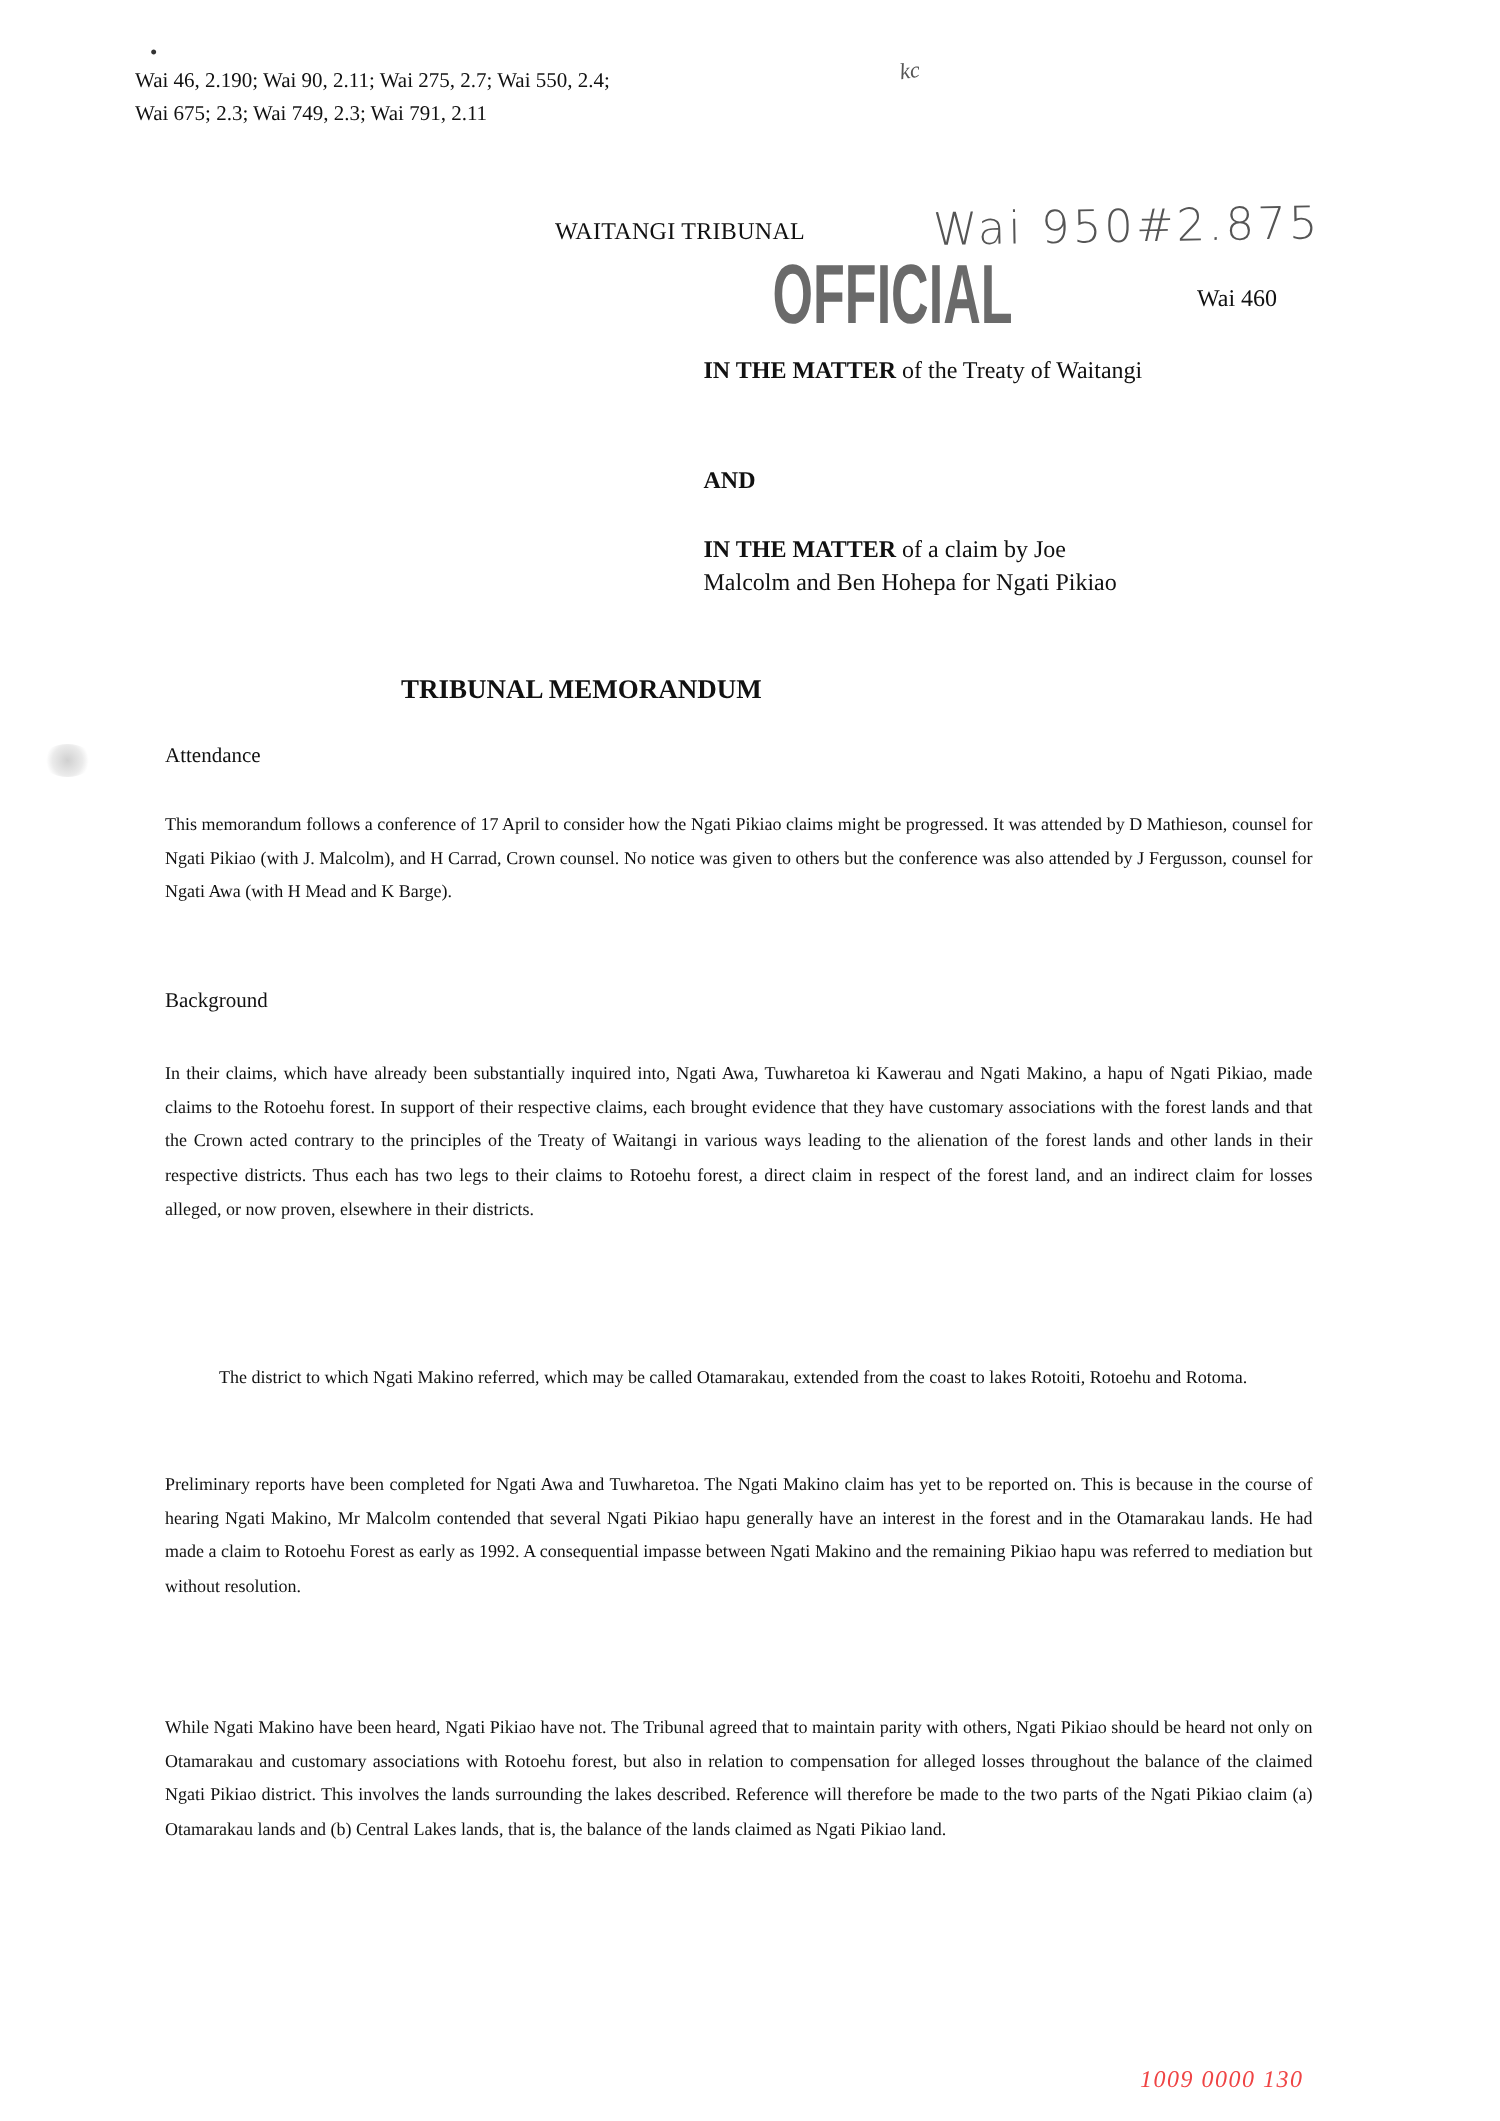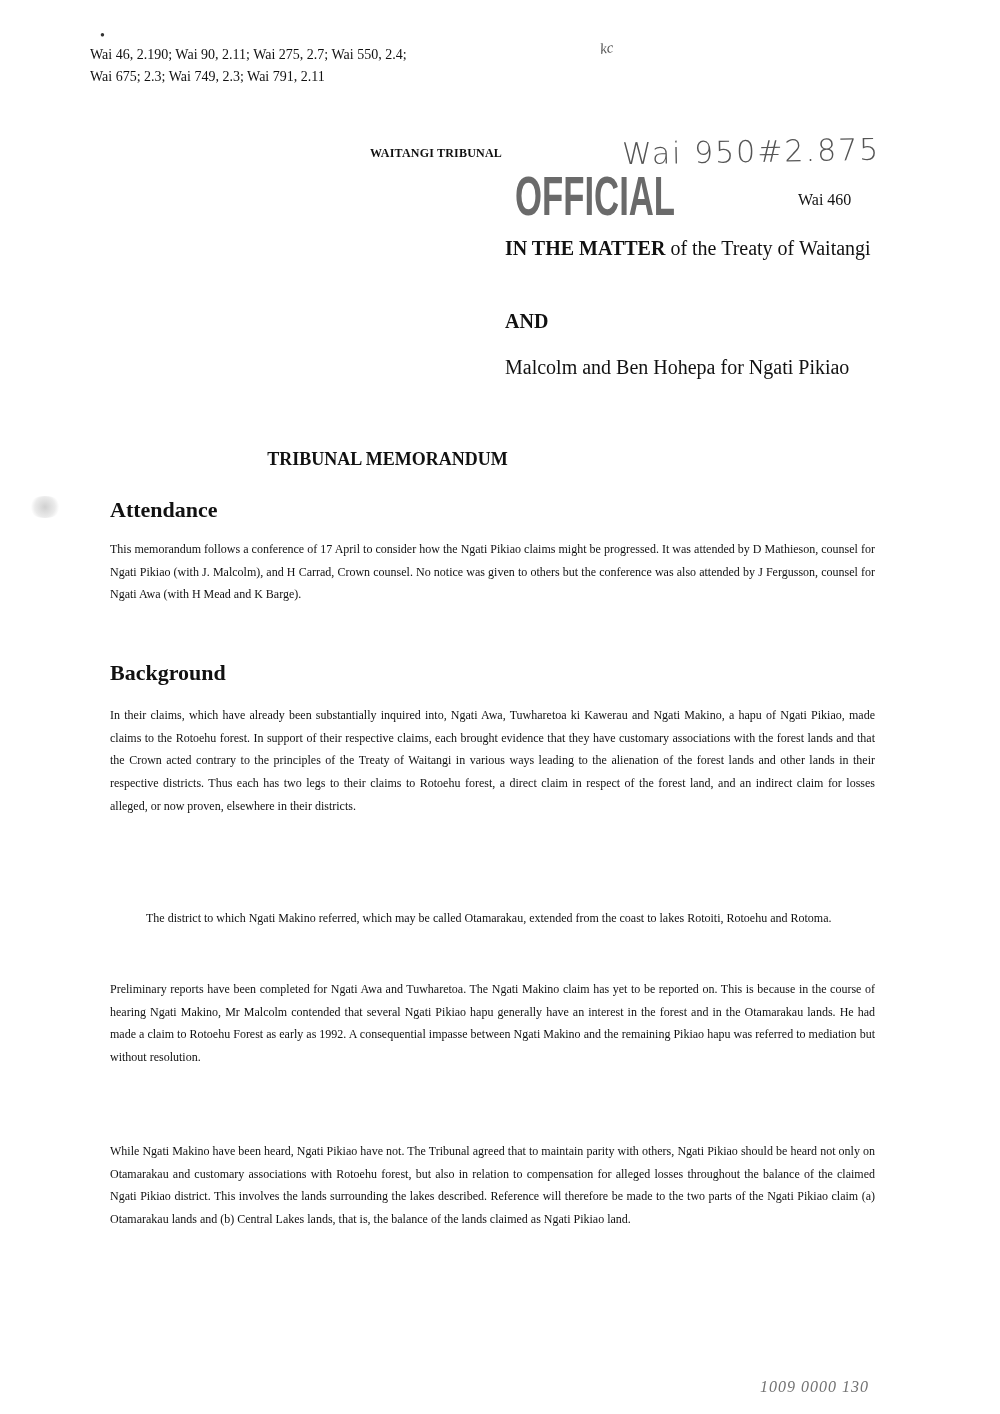--- a/index.html
+++ b/index.html
@@ -5,33 +5,33 @@
   html, body { margin: 0; padding: 0; background: #ffffff; }
   body {
     width: 1000px; height: 1414px; position: relative; overflow: hidden;
     font-family: "Liberation Serif", "DejaVu Serif", serif;
     color: #111;
   }
   .abs { position: absolute; }
   .refs { left: 90px; top: 44px; font-size: 14px; line-height: 22px; }
   .mark-dot { left: 100px; top: 28px; font-size: 14px; color: #333; }
   .initials { left: 600px; top: 40px; font-size: 15px; color: #555; font-style: italic; transform: rotate(-8deg); }
-  .org { left: 370px; top: 146px; font-size: 12px; font-weight: bold; letter-spacing: 0.2px; }
+  .org { left: 370px; top: 146px; font-size: 16px; font-weight: normal; letter-spacing: 0.2px; }
   .handwritten { left: 622px; top: 134px; font-size: 30px; color: #555; font-family: "DejaVu Sans", sans-serif; font-weight: 200; letter-spacing: 2px; transform: rotate(-1deg); }
   .official { left: 515px; top: 168px; font-family: "Liberation Sans", sans-serif; font-weight: bold; font-size: 56px; color: #6a6a6a; letter-spacing: 0px; transform: scaleX(0.62); transform-origin: left top; line-height: 56px; }
   .wai-no { left: 798px; top: 191px; font-size: 16px; }
-  .matter { left: 505px; width: 400px; font-size: 20px; line-height: 22px; }
+  .matter { left: 469px; width: 400px; font-size: 16px; line-height: 22px; }
   .matter b { font-weight: bold; }
   .memo-title { left: 0; width: 831px; text-align: center; top: 449px; font-size: 18px; font-weight: bold; }
   .memo-title span { position: relative; left: -28px; }
-  .heading { left: 110px; font-size: 22px; font-weight: bold; }
+  .heading { left: 110px; font-size: 14px; font-weight: normal; }
   .para { left: 110px; width: 765px; font-size: 12px; line-height: 22.7px; text-align: justify; }
   .smudge { left: 28px; top: 496px; width: 34px; height: 22px; border-radius: 50%;
     background: radial-gradient(circle, rgba(120,120,120,0.35) 0, rgba(120,120,120,0.15) 50%, rgba(255,255,255,0) 70%); }
-  .footer-code { left: 760px; top: 1378px; font-size: 16px; color: #737373; font-style: italic; letter-spacing: 1px; }
+  .footer-code { left: 760px; top: 1378px; font-size: 16px; color: #ef4444; font-style: italic; letter-spacing: 1px; }
 </style>
 </head>
 <body>
 
 <div class="abs mark-dot">•</div>
 
 <div class="abs refs">
   <div>Wai 46, 2.190; Wai 90, 2.11;  Wai 275, 2.7; Wai 550, 2.4;</div>
   <div>Wai 675; 2.3;   Wai 749, 2.3; Wai 791, 2.11</div>
 </div>
@@ -45,20 +45,21 @@
 
 <div class="abs matter" style="top:237px;">
   <div><b>IN THE MATTER</b><span> of the Treaty of Waitangi</span></div>
 </div>
 
 <div class="abs matter" style="top:310px;">
   <b>AND</b>
 </div>
 
 <div class="abs matter" style="top:356px;">
+  <div><b>IN THE MATTER</b><span> of a claim by Joe</span></div>
   <div>Malcolm and Ben Hohepa for Ngati Pikiao</div>
 </div>
 
 <div class="abs memo-title">
   <span>TRIBUNAL MEMORANDUM</span>
 </div>
 
 <div class="abs smudge"></div>
 
 <div class="abs heading" style="top:497px;">Attendance</div>

